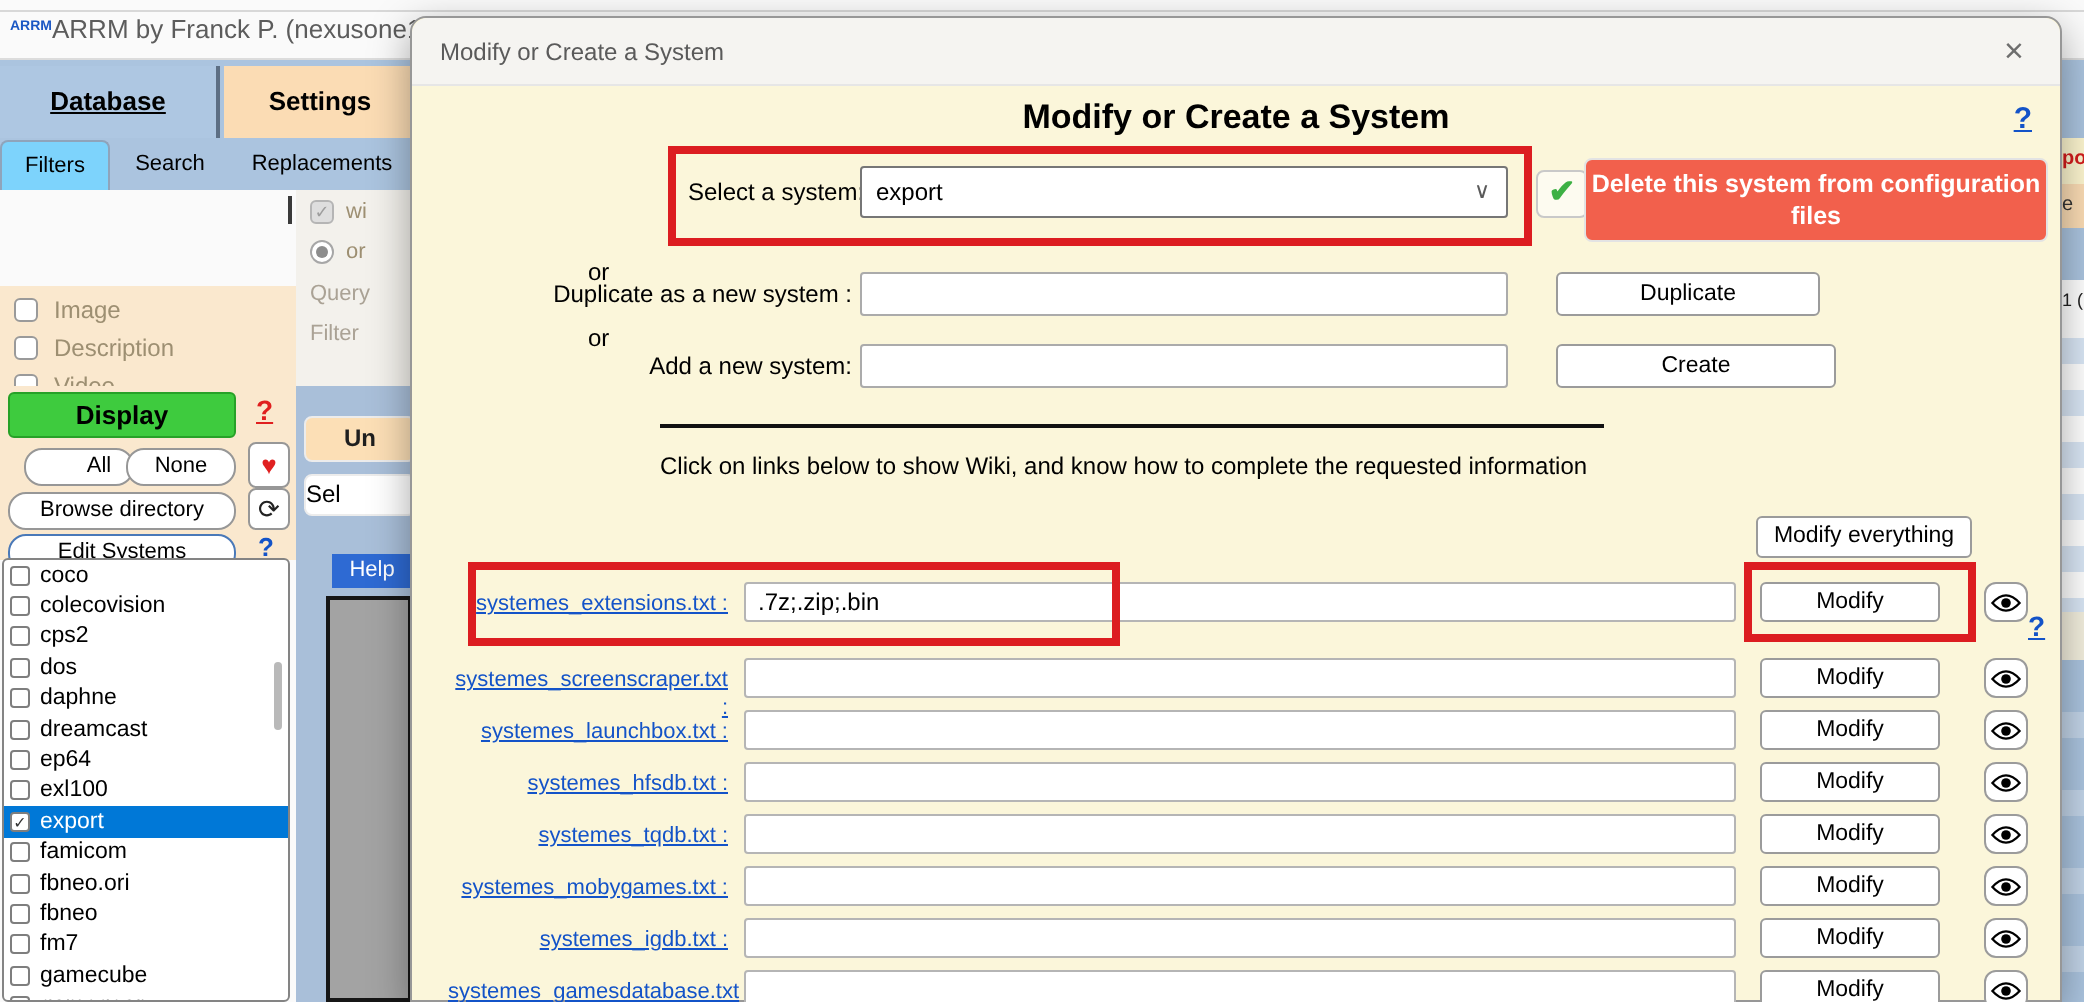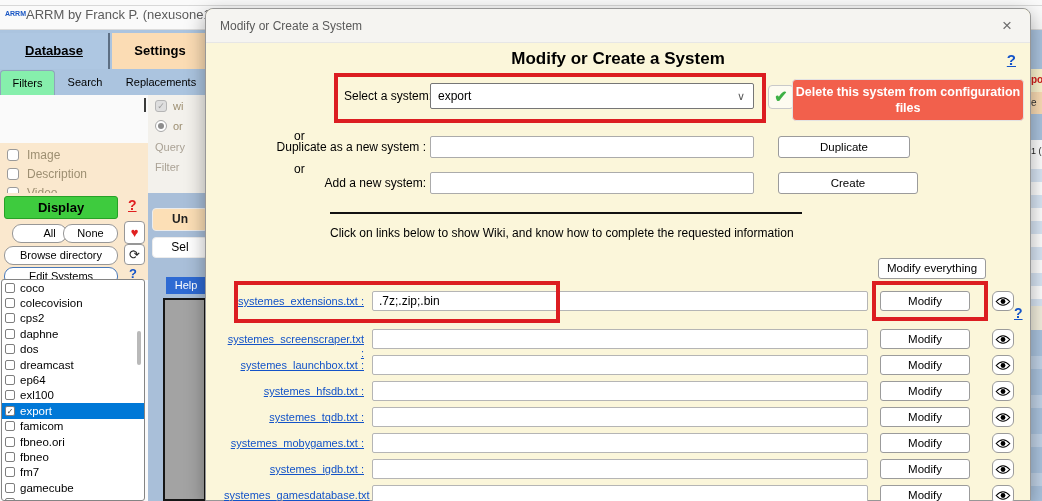--- a/index.html
+++ b/index.html
@@ -13,21 +13,21 @@
   .topline  { left:0; top:5px; width:1042px; height:1px; background:#d8d8d8; }
   .logo { left:5px; top:10px; font-size:7px; font-weight:bold; color:#1a57c4; letter-spacing:0px; }
   .wintitle { left:26px; top:0; height:30px; line-height:30px; font-size:13px; color:#5c5c5c; white-space:nowrap; width:185px; overflow:hidden; }
   .tabstrip { left:0; top:30px; width:1042px; height:39px; background:#abc4df; }
   .tab { top:33px; height:36px; text-align:center; font-size:13px; font-weight:bold; color:#000; line-height:36px; }
   .tab-db { left:0; width:110px; background:#aec7e2; border-right:2px solid #5d6f84; }
   .tab-db span { text-decoration:underline; }
   .tab-set { left:112px; width:96px; background:#fbdcb4; }
   .subtabstrip { left:0; top:69px; width:205px; height:26px; background:#abc4df; }
   .subtab { top:70px; height:25px; line-height:25px; font-size:11px; text-align:center; color:#000; }
-  .subtab.active { background:#86efac; border:1px solid #8fa4bb; border-bottom:none; border-radius:4px 4px 0 0; }
+  .subtab.active { background:#7dd3fc; border:1px solid #8fa4bb; border-bottom:none; border-radius:4px 4px 0 0; }
 
   .filterpanel { left:0; top:95px; width:148px; height:98px; background:#fae8ce; overflow:hidden;margin-top:48px; }
   .fcb-row { position:absolute; left:7px; display:flex; align-items:center; gap:8px; height:14px; }
   .cb { width:12px; height:12px; background:#fff; border:1px solid #9a9a9a; border-radius:3px; flex:none; }
   .fcb-label { font-size:12px; color:#9d8f72; }
   .minipanel { left:148px; top:95px; width:57px; height:98px; background:#f3f1ec; overflow:hidden; }
   .divbar { left:144px; top:98px; width:2px; height:14px; background:#3a3a3a; }
   .cb-dis { width:12px; height:12px; background:#dedede; border:1px solid #b5b5b5; border-radius:3px; color:#9d9d9d; font-size:9px; line-height:11px; text-align:center; flex:none; }
   .radio { width:12px; height:12px; background:#fff; border:1px solid #a7a7a7; border-radius:50%; position:relative; flex:none; }
   .radio::after { content:""; position:absolute; left:2px; top:2px; width:6px; height:6px; border-radius:50%; background:#8d8d8d; }
@@ -44,21 +44,21 @@
   .sq-btn { width:21px; background:#fff; border:1px solid #979797; border-radius:4px; text-align:center; }
 
   .listbox { left:1px; top:279px; width:144px; height:222px; background:#fff; border:1px solid #848484; border-radius:3px; overflow:hidden; }
   .sysrow { display:flex; align-items:center; gap:5px; height:15.4px; padding-left:3px; font-size:11.5px; color:#000; }
   .sysrow .cb-s { width:10px; height:10px; border:1px solid #7e7e7e; border-radius:2px; background:#fff; flex:none; font-size:8px; line-height:9px; text-align:center; color:#333; }
   .sysrow.sel { background:#0078d7; color:#fff; }
   .lb-thumb { position:absolute; right:3px; top:51px; width:4px; height:34px; background:#b9b9b9; border-radius:2px; }
 
   .midpanel { left:148px; top:193px; width:57px; height:308px; background:#a9bfd9; }
   .un-btn { left:152px; top:208px; width:56px; height:23px; background:#fcdfb6; border:1px solid #ececec; border-radius:4px; font-weight:bold; font-size:12px; line-height:21px; text-align:center; color:#1f1f1f; }
-  .sel-btn { left:152px; top:237px; width:56px; height:21px; background:#fff; border:1px solid #ececec; border-radius:4px; font-size:12px; line-height:19px; text-align:center; }
+  .sel-btn { left:152px; top:237px; width:56px; height:21px; background:#fff; border:1px solid #ececec; border-radius:4px; font-size:12px; line-height:19px; text-align:left; }
   .help-badge { left:166px; top:277px; width:40px; height:17px; background:#2e6ad3; color:#fff; font-size:11px; line-height:17px; text-align:center; }
   .greybox { left:163px; top:298px; width:43px; height:203px; background:#a3a3a3; border:2px solid #161616; }
 
   
   .rs { left:1031px; width:11px; overflow:hidden; }
 
   
   .dialog { left:205px; top:8px; width:826px; height:493px; background:#fbf6da; border:1px solid #979797; border-radius:8px 8px 0 0; box-shadow:0 6px 20px rgba(0,0,0,.35); z-index:5; }
   .dlg-titlebar { left:0; top:0; width:100%; height:34px; background:#f5f4f1; border-radius:8px 8px 0 0; border-bottom:1px solid #e6e6e6; }
   .dlg-title { left:14px; top:0; height:34px; line-height:34px; font-size:12px; color:#5a5a5a; }
@@ -160,25 +160,25 @@
       <div class="sysrow">
         <span class="cb-s"></span>
         <span>colecovision</span>
       </div>
       <div class="sysrow">
         <span class="cb-s"></span>
         <span>cps2</span>
       </div>
       <div class="sysrow">
         <span class="cb-s"></span>
+        <span>dos</span>
+      </div>
+      <div class="sysrow">
+        <span class="cb-s"></span>
         <span>daphne</span>
-      </div>
-      <div class="sysrow">
-        <span class="cb-s"></span>
-        <span>dos</span>
       </div>
       <div class="sysrow">
         <span class="cb-s"></span>
         <span>dreamcast</span>
       </div>
       <div class="sysrow">
         <span class="cb-s"></span>
         <span>ep64</span>
       </div>
       <div class="sysrow">

